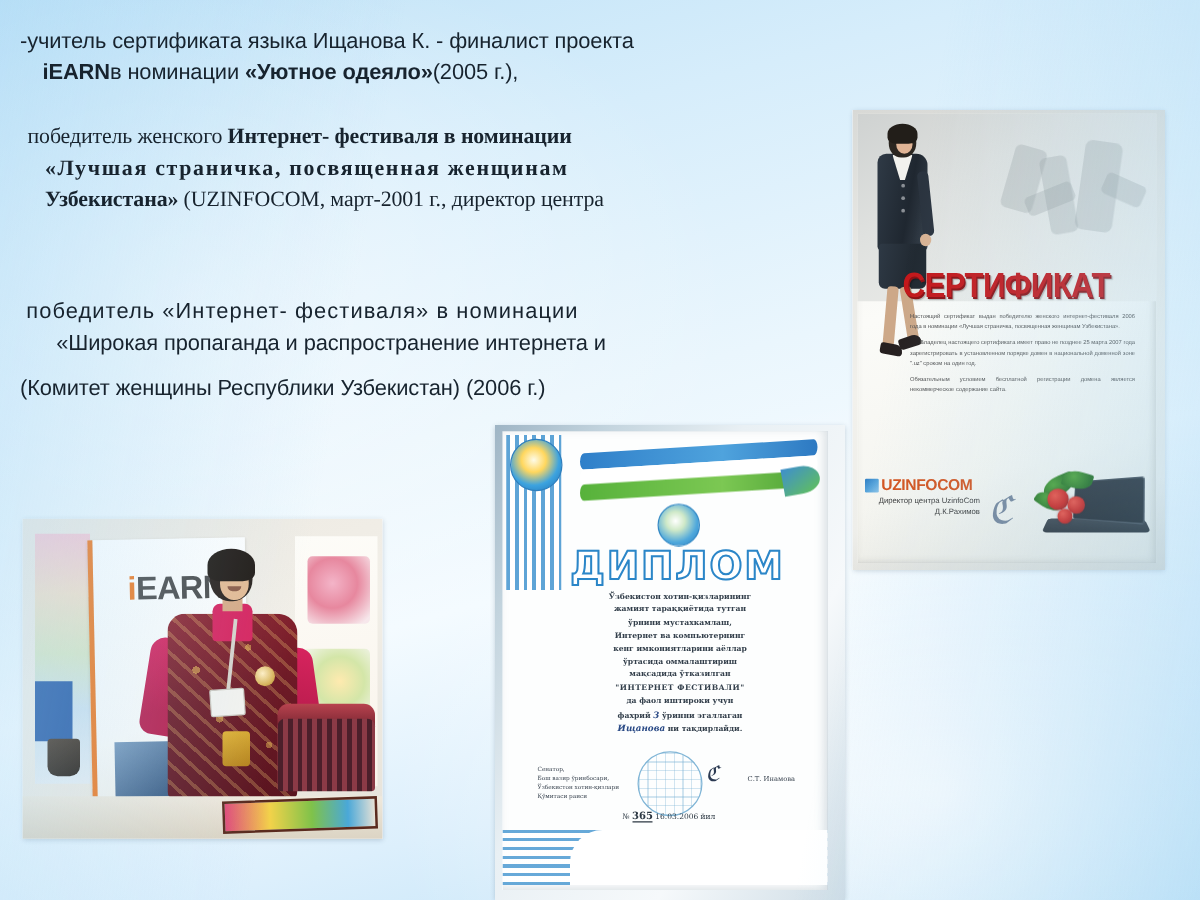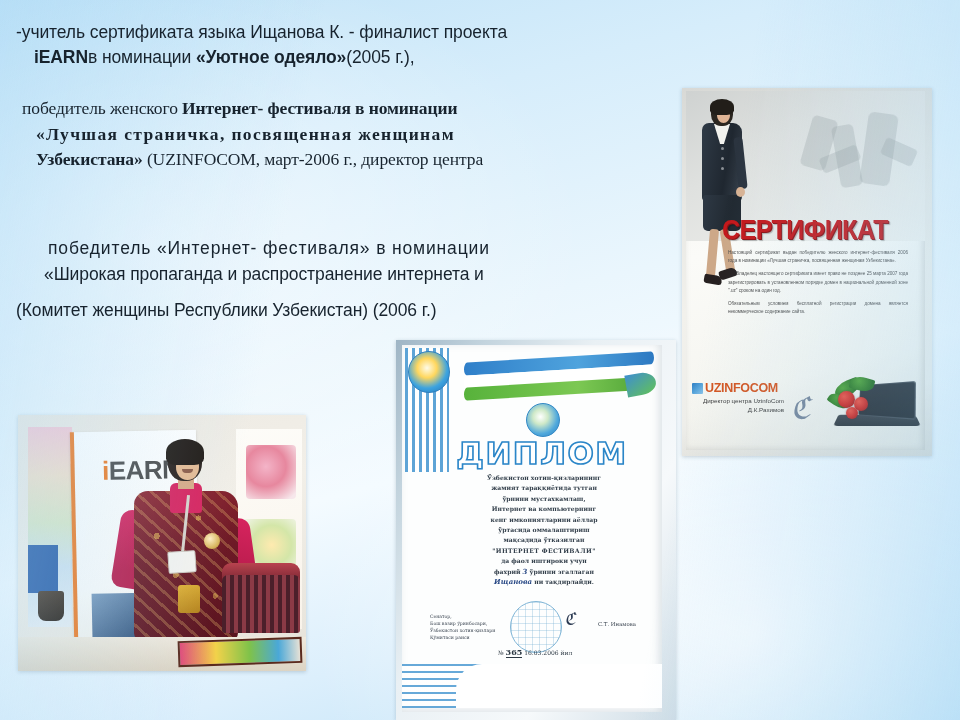--- a/index.html
+++ b/index.html
@@ -61,29 +61,29 @@
     font-size: 17.5px;
     line-height: 25.5px;
     letter-spacing: -0.1px;
     font-family: Liberation Serif, serif;
   }
   .p2 .l2, .p2 .l3, .p2 .l4 { padding-left: 14px; }
   .p2 .l2 { letter-spacing: 1.35px; }
 
   .p3 {
     position: absolute;
-    left: 36px;
+    left: 9px;
     top: 236px;
     width: 658px;
     font-size: 17.5px;
     line-height: 25.5px;
     letter-spacing: -0.1px;
   }
   .p3 .l1 { padding-left: 12px; letter-spacing: 0.85px; }
-  .p3 .l2, .p3 .l3 { padding-left: 8px; }
+  .p3 .l2, .p3 .l3 { padding-left: 8px; margin-left: 28px; }
 
   .p4 {
     position: absolute;
     left: 16px;
     top: 298px;
     width: 660px;
     font-size: 17.5px;
     line-height: 25px;
     letter-spacing: -0.1px;
   }
@@ -536,21 +536,21 @@
   <div class="textblock">
 
     <div class="para p1">
       <div class="l1">-учитель сертификата языка Ищанова К. - финалист проекта</div>
       <div class="l2"><b class="bd">iEARN</b><span>в номинации   </span><b class="bd">«Уютное одеяло»</b><span>(2005 г.),</span></div>
     </div>
 
     <div class="para p2">
       <div class="l1"><span>победитель женского </span><b class="bd">Интернет- фестиваля в номинации</b></div>
       <div class="l2"><b class="bd">«Лучшая страничка,  посвященная женщинам</b></div>
-      <div class="l3"><b class="bd">Узбекистана»</b><span>  (UZINFOCOM, март-2006 г., директор центра</span></div>
+      <div class="l3"><b class="bd">Узбекистана»</b><span>  (UZINFOCOM, март-2001 г., директор центра</span></div>
     </div>
 
     <div class="para p3">
       <div class="l1">победитель «Интернет- фестиваля» в номинации</div>
       <div class="l2">«Широкая пропаганда и  распространение интернета и</div>
     </div>
 
     <div class="para p4">
       <div class="l1">(Комитет женщины  Республики Узбекистан) (2006 г.)</div>
     </div>

